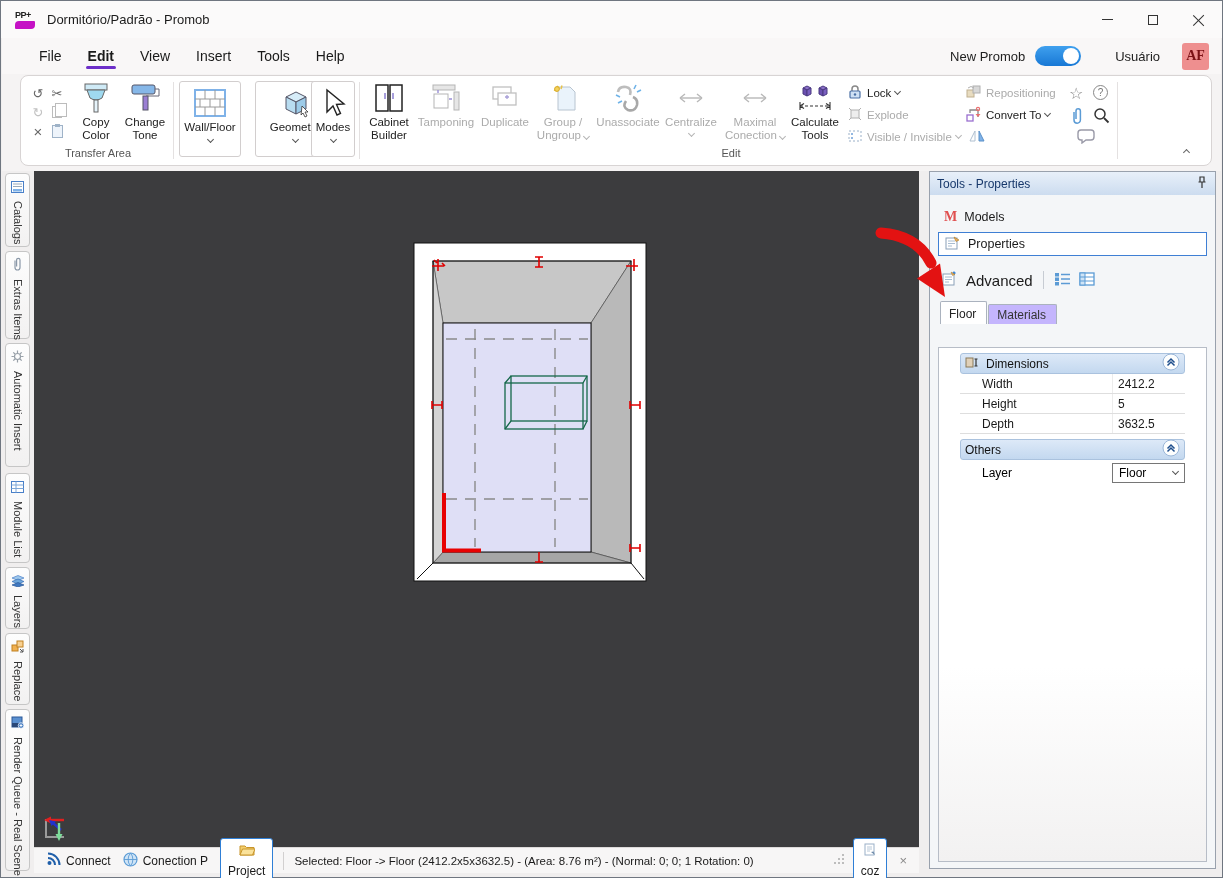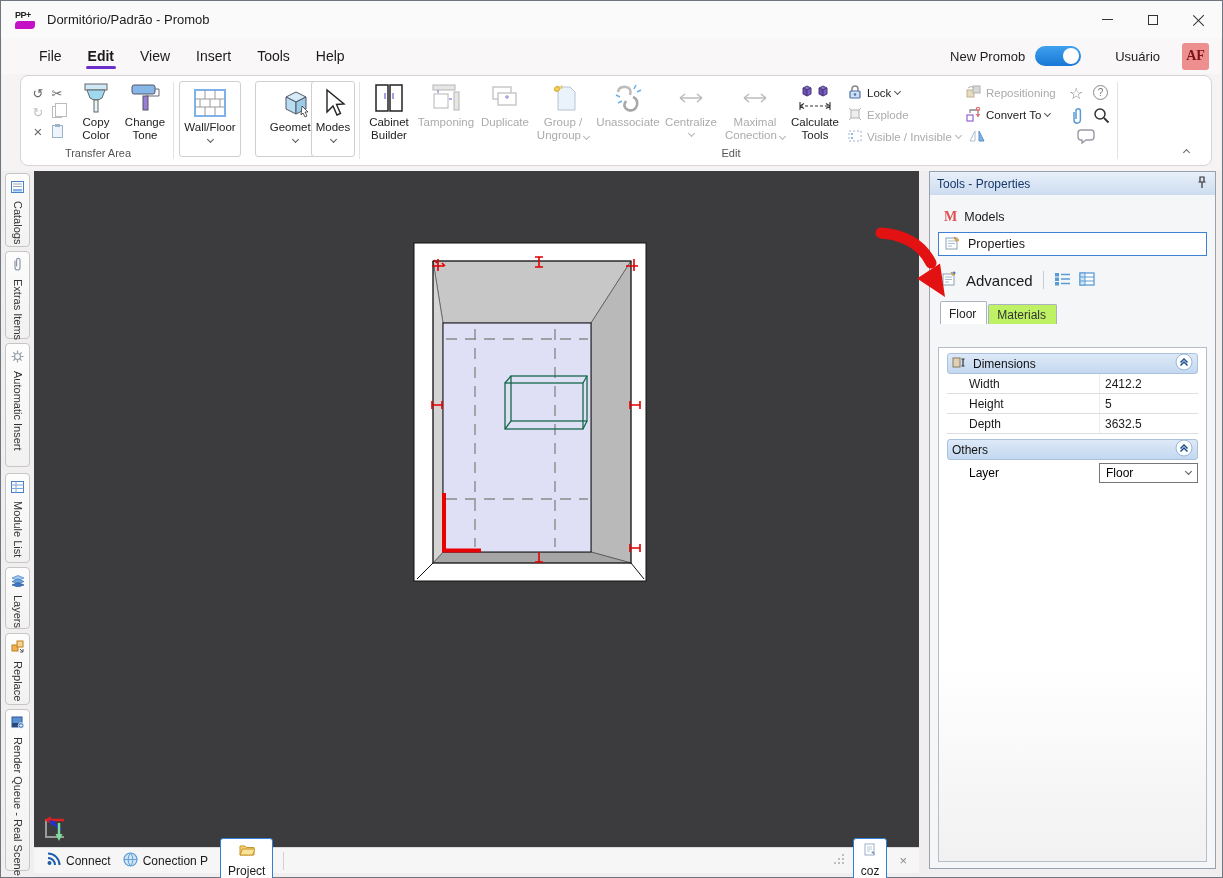--- a/index.html
+++ b/index.html
@@ -82,24 +82,24 @@
   
   .rpanel { position:absolute; left:928px; top:170px; width:287px; height:698px; background:#f4f6f8; border:1px solid #99a1ad; }
   .rpanel-header { height:23px; background:linear-gradient(#e8f0fa,#ccdcef); display:flex; align-items:center; padding:0 7px; font-size:12px; color:#17386b; }
   .rpanel-body { position:absolute; left:0; right:0; top:23px; bottom:0; background:#f4f6f8; padding:10px 8px 0 8px; }
   .pitem { height:24px; display:flex; align-items:center; gap:8px; font-size:12.5px; color:#1a1a1a; padding-left:6px; margin-bottom:3px; }
   .pitem.sel { border:1px solid #3f7fd4; background:#fff; }
   .micon { font-weight:900; color:#e05050; font-size:14px; font-family:"Liberation Serif",serif; letter-spacing:-1px; }
   .advbar { margin-top:15px; display:flex; align-items:center; gap:8px; padding-left:4px; font-size:15px; color:#1a1a1a; }
   .advsep { width:1px; height:18px; background:#c7ccd3; margin:0 2px; }
   .tabsrow { margin-top:12px; display:flex; align-items:flex-end; padding-left:2px; height:23px; }
-  .tab { font-size:12px; padding:3px 10px 3px 8px; border:1px solid #aab2be; border-bottom:none; background:#bef264; color:#222; border-radius:2px 2px 0 0; }
+  .tab { font-size:12px; padding:3px 10px 3px 8px; border:1px solid #aab2be; border-bottom:none; background:#c4b5fd; color:#222; border-radius:2px 2px 0 0; }
   .tab.active { background:#fff; height:23px; position:relative; z-index:2; padding-top:5px; }
   .tab.inactive { height:20px; margin-left:1px; color:#333; }
-  .tabbox { position:absolute; left:8px; right:8px; top:175px; bottom:6px; border:1px solid #b7bdc7; background:linear-gradient(#ffffff 62%, #f2f1f1); padding:5px 8px; }
+  .tabbox { position:absolute; left:8px; right:8px; top:175px; bottom:6px; border:1px solid #b7bdc7; background:linear-gradient(#ffffff 62%, #f2f1f1); padding:5px 21px; }
   .sechead { height:21px; border:1px solid #aac2de; border-radius:3px; background:linear-gradient(#dde9f8,#c3d8ef); display:flex; align-items:center; padding:0 4px; font-size:12px; color:#111; gap:6px; }
   .prow { height:20px; display:flex; align-items:center; font-size:12px; color:#1a1a1a; border-bottom:1px solid #dedede; }
   .prow .plabel { flex:0 0 152px; padding-left:22px; }
   .prow .pval { flex:1; padding-left:5px; border-left:1px solid #ececec; height:100%; display:flex; align-items:center; background:#fff; }
   .circbtn { margin-left:auto; }
   .layer-row { height:26px; display:flex; align-items:center; font-size:12px; }
   .layer-row .plabel { flex:0 0 152px; padding-left:22px; }
   .combo { width:104px; height:20px; border:1px solid #767676; background:#fff; display:flex; align-items:center; padding:0 6px; font-size:12px; justify-content:space-between; }
 
   .annotation-arrow { position:absolute; left:872px; top:226px; z-index:50; pointer-events:none; }
@@ -540,20 +540,21 @@
       <span>Conection P</span>
     </div>
     <div class="sb-item sb-btn">
       <span><svg width="16" height="13" viewBox="0 0 16 13">
             <path d="M1 3 h5 l1.5 1.5 H15 V12 H1 z" fill="#f4cf6e" stroke="#c8952a"></path>
             <path d="M1 12 L3.5 6 H16 L13.5 12 z" fill="#fae29a" stroke="#c8952a"></path>
           </svg></span>
       <span>Project</span>
     </div>
     <div class="sb-sep"></div>
+    <span class="sb-selected">Selected: Floor -&gt; Floor (2412.2x5x3632.5) - (Area: 8.76 m²) - (Normal: 0; 0; 1 Rotation: 0)</span>
     <div class="sb-right">
       <span><svg width="12" height="12" viewBox="0 0 12 12">
             <circle cx="10" cy="2" r="1" fill="#aaa"></circle>
             <circle cx="6" cy="6" r="1" fill="#aaa"></circle>
             <circle cx="10" cy="6" r="1" fill="#aaa"></circle>
             <circle cx="2" cy="10" r="1" fill="#aaa"></circle>
             <circle cx="6" cy="10" r="1" fill="#aaa"></circle>
             <circle cx="10" cy="10" r="1" fill="#aaa"></circle>
           </svg></span>
       <div class="sb-btn">

